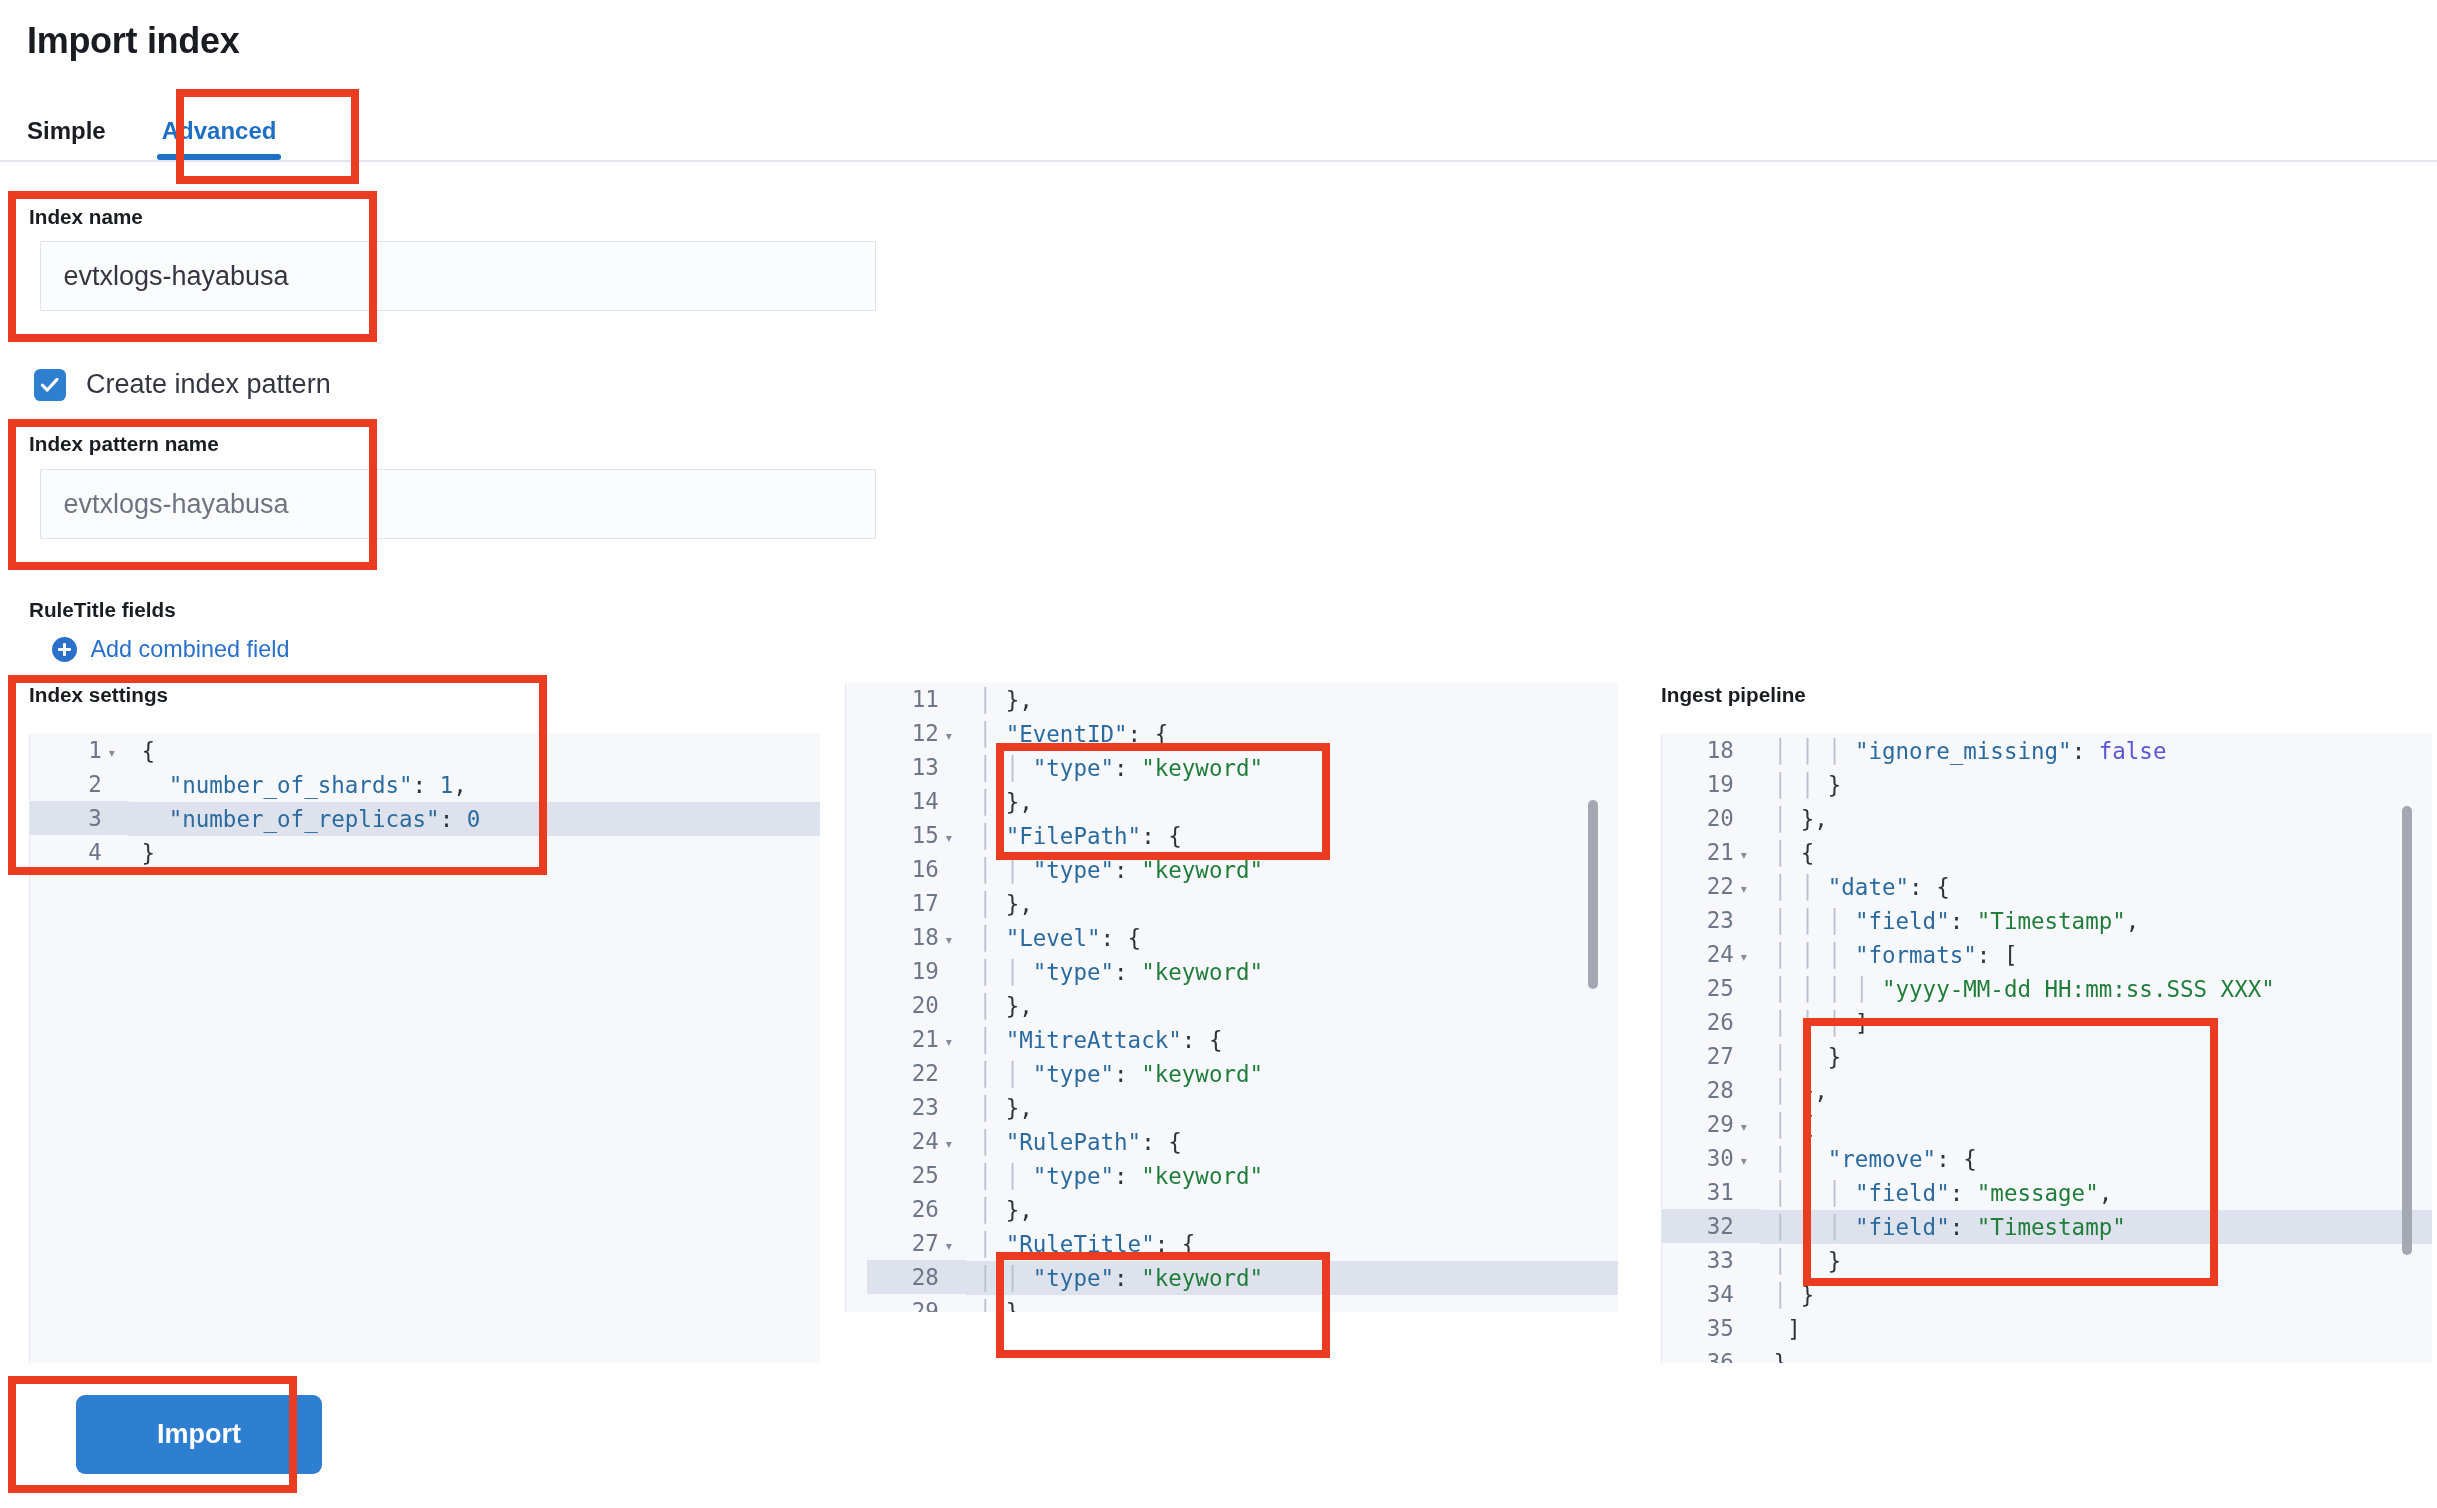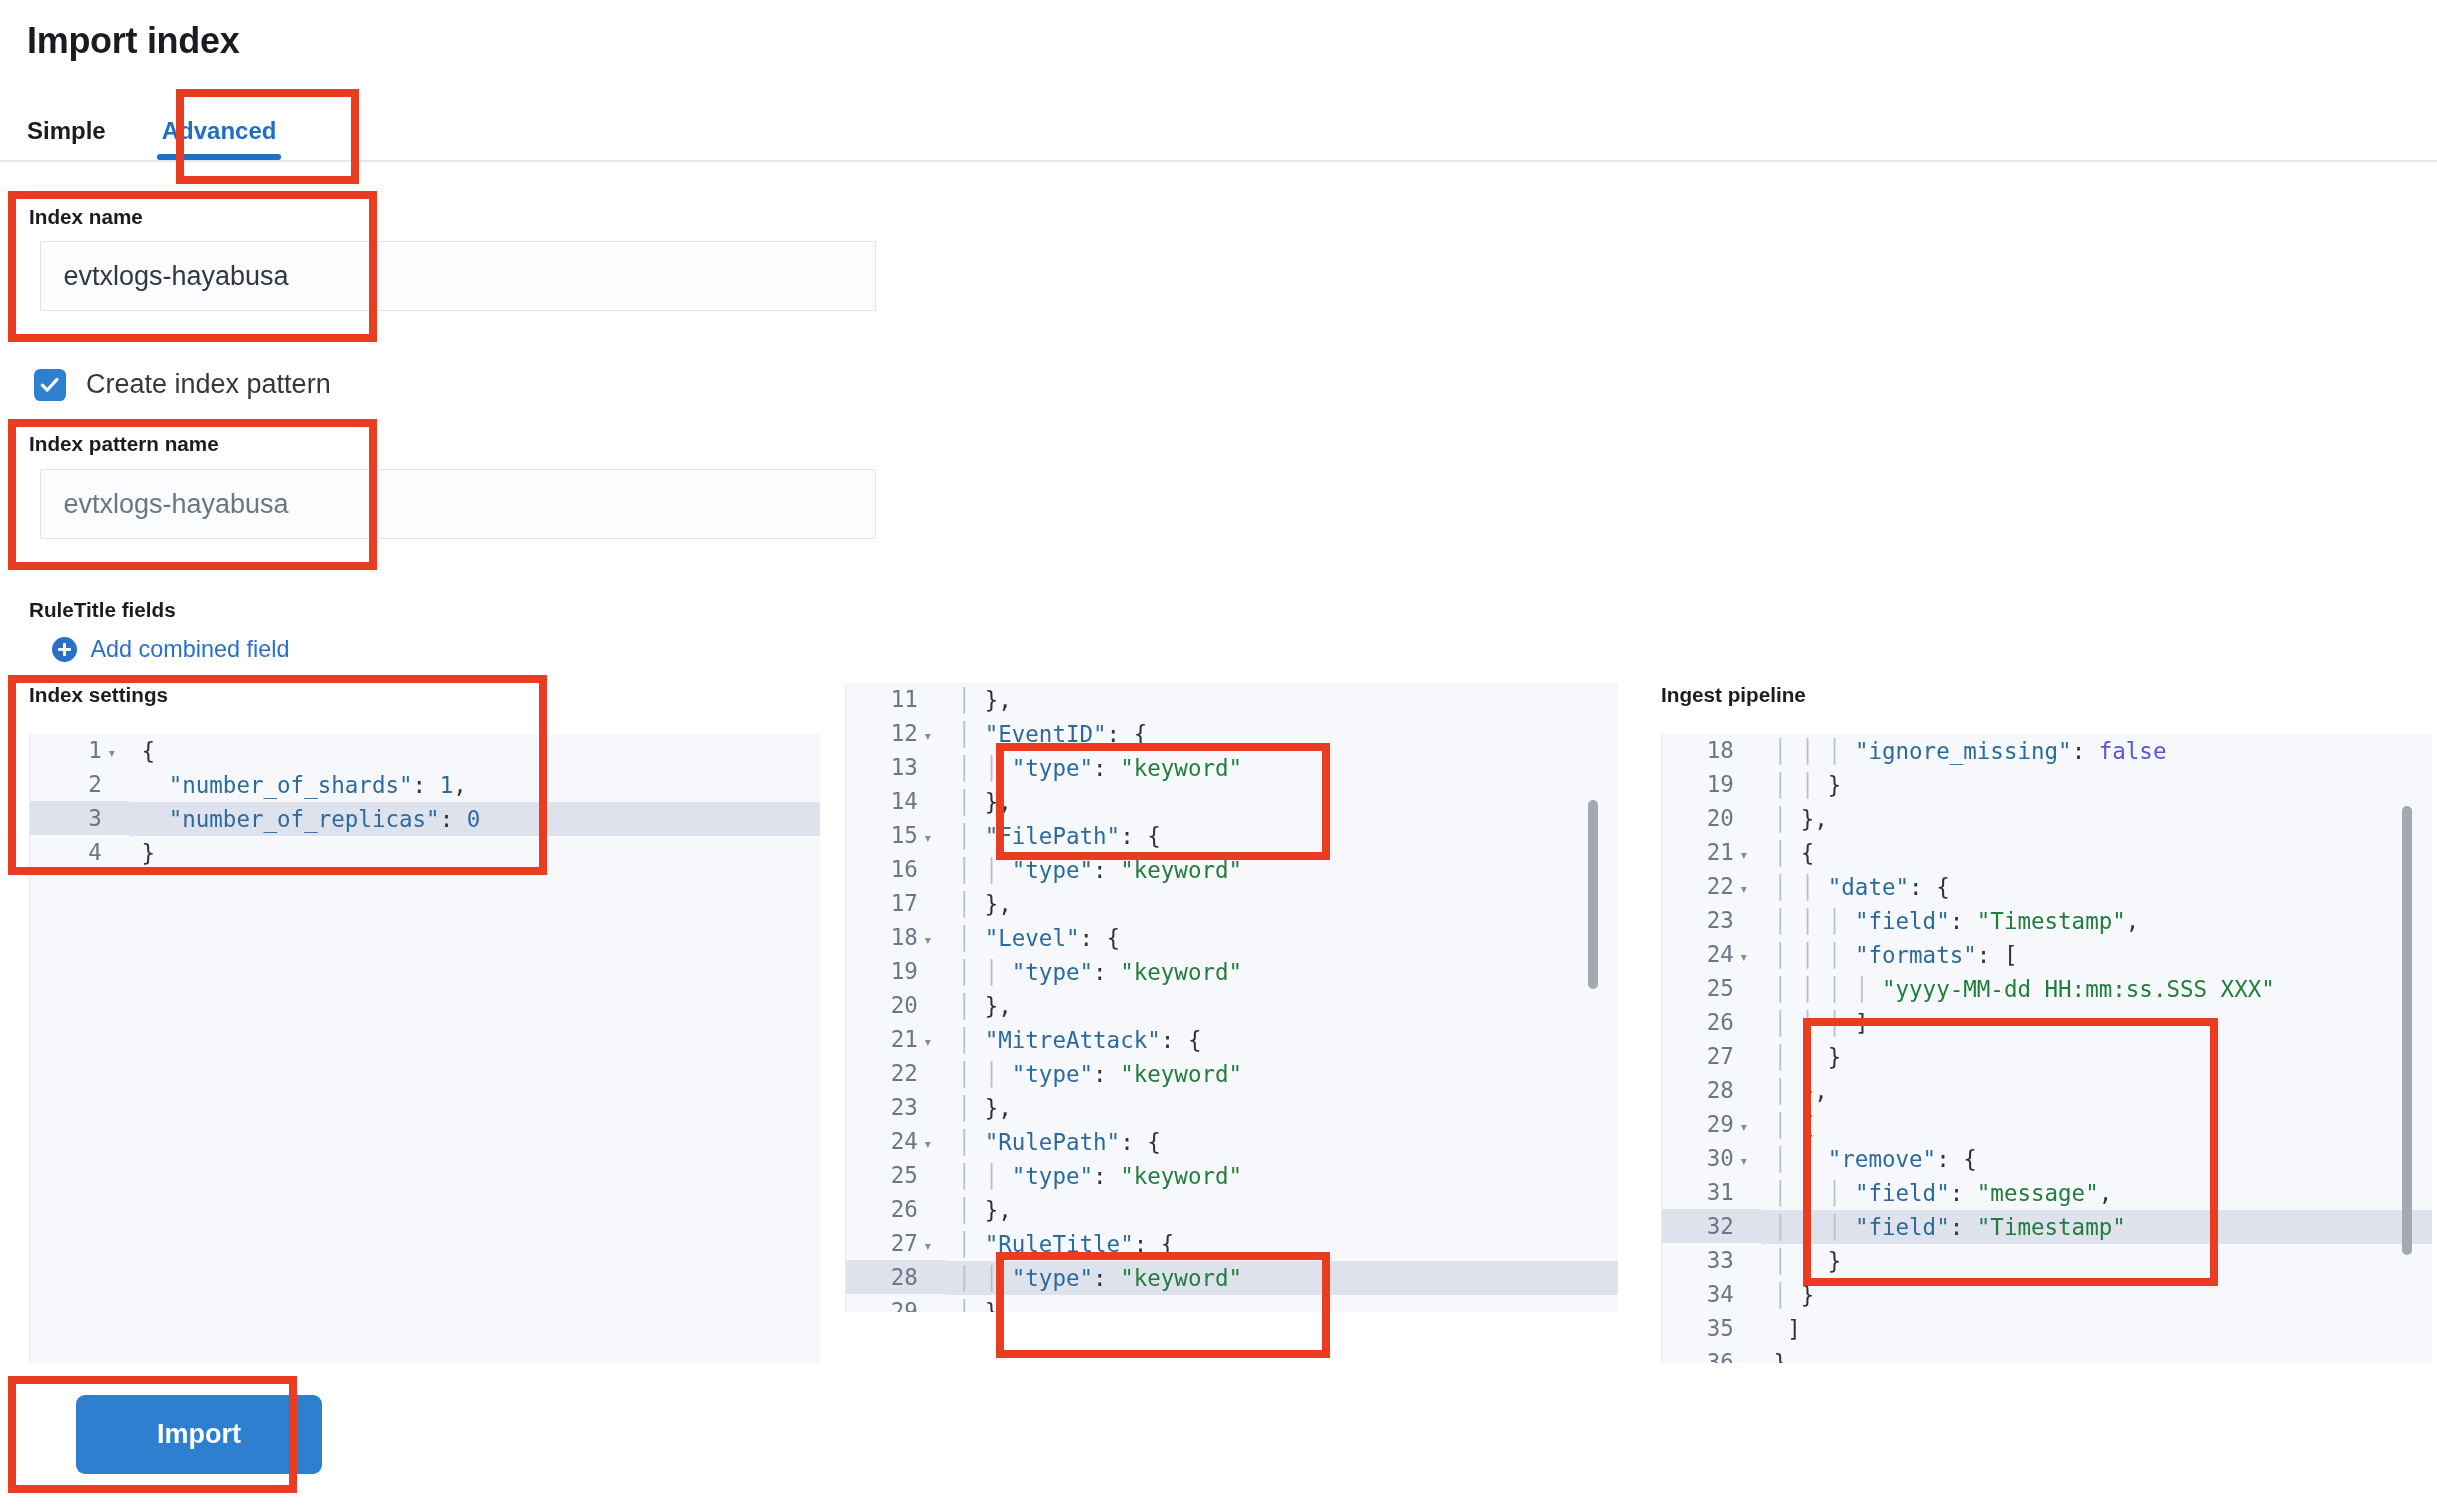--- a/index.html
+++ b/index.html
@@ -80,21 +80,21 @@
   .editor-title { font-size:20.7px; font-weight:700; color:#1a1c21; margin-bottom:27px; }
 
   .editor {
     position:relative; background:#f7f8fc;
     border-left:0.9px solid #e8eaf2;
     font-family:"DejaVu Sans Mono", monospace;
     font-size:22.5px; line-height:34px;
     overflow:hidden;
   }
   #ed-settings { height:629px; }
-  #ed-mappings { height:629px; }
+  #ed-mappings { height:629px;padding-left:21px; }
   #ed-pipeline { height:629px; }
 
   .ed-row { display:flex; height:34px; align-items:center; white-space:pre; }
   .ed-row.hl { background:#dde2ec; }
   .gutter {
     width:99px; flex:0 0 auto; text-align:right; padding-right:7.2px;
     color:#6e7587; background:#f7f8fc; position:relative;
   }
   .ed-row.hl .gutter { background:#dde2ec; }
   .fold { display:inline-block; width:20px; text-align:center; color:#868b99; font-size:15.3px; }

